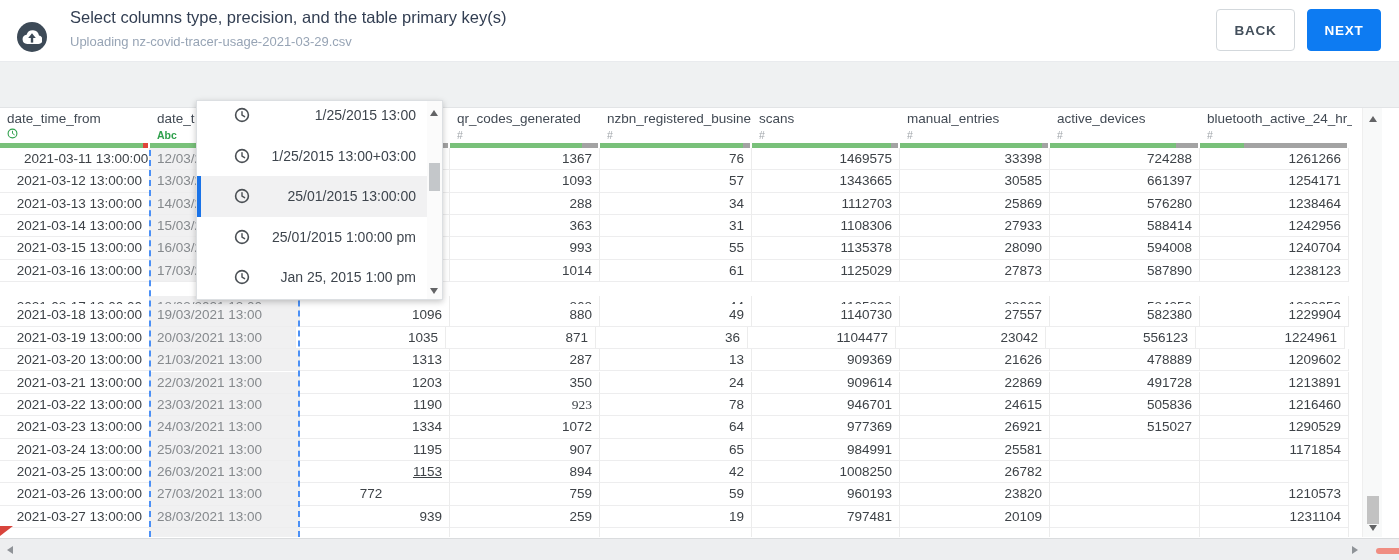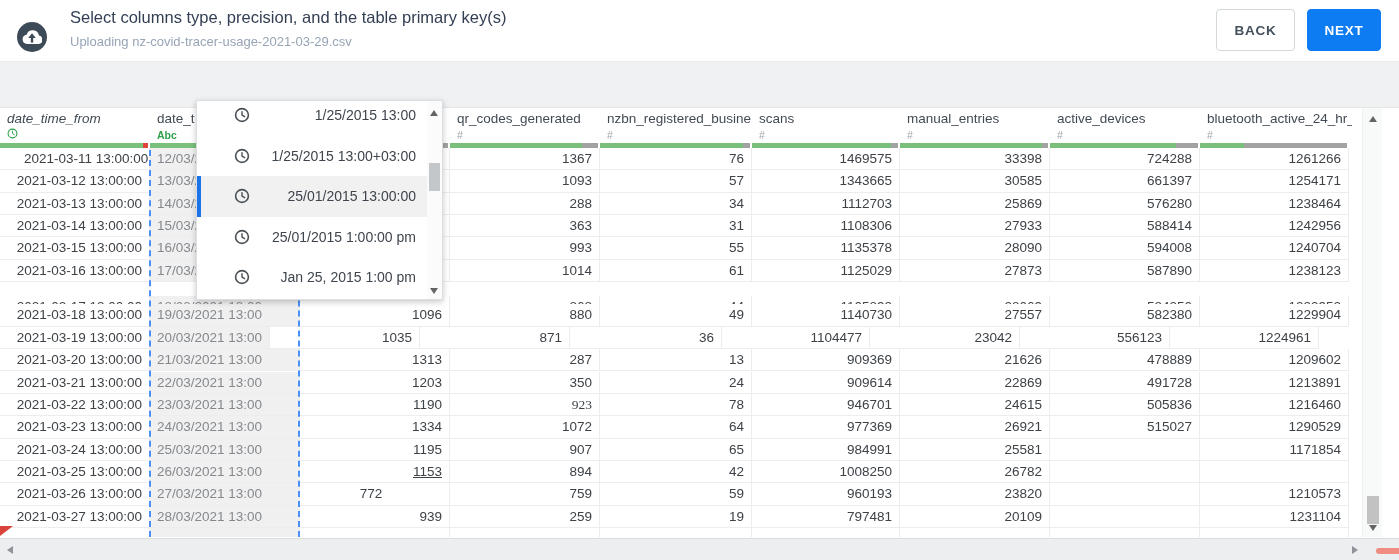--- a/index.html
+++ b/index.html
@@ -117,21 +117,21 @@
   </div>
   <div class="tb-glyph g-hash">#</div>
   <div class="tb-glyph g-dollar">$</div>
   <div class="tb-glyph g-inc">
       <span>→0.0</span>
       <span class="faded">0</span>
     </div>
   <div class="tb-glyph g-dec">←0.00</div>
 
   <div id="headers">
-      <div class="col-header" style="left: 0px; width: 150px; font-style: italic;">
+      <div class="col-header" style="left: 0px; width: 150px;">
         <div class="col-name">date_time_from</div>
         <div class="col-type"><svg width="11" height="11" viewBox="0 0 16 16">
             <circle cx="8" cy="8" r="6.4" fill="none" stroke="#2fa04c" stroke-width="1.6"></circle>
             <path d="M8 4.6 V8 L10.6 9.7" fill="none" stroke="#2fa04c" stroke-width="1.4" stroke-linecap="round"></path>
           </svg></div>
         <div class="qbar" style="width: 148px;">
           <div style="width: 96.5%; background: rgb(121, 193, 122);"></div>
           <div style="width: 3.5%; background: rgb(224, 69, 58);"></div>
         </div>
       </div>
@@ -283,21 +283,21 @@
         <div class="cell num" style="width: 150px;">1096</div>
         <div class="cell num" style="width: 150px;">880</div>
         <div class="cell num" style="width: 152px;">49</div>
         <div class="cell num" style="width: 148px;">1140730</div>
         <div class="cell num" style="width: 150px;">27557</div>
         <div class="cell num" style="width: 150px;">582380</div>
         <div class="cell num" style="width: 149px;">1229904</div>
       </div>
       <div class="grid-row" style="top: 178.8px;">
         <div class="cell num" style="width: 150px;">2021-03-19 13:00:00</div>
-        <div class="cell left sel" style="width: 120px;">20/03/2021 13:00</div>
+        <div class="cell left sel" style="width: 146px;">20/03/2021 13:00</div>
         <div class="cell num" style="width: 150px;">1035</div>
         <div class="cell num" style="width: 150px;">871</div>
         <div class="cell num" style="width: 152px;">36</div>
         <div class="cell num" style="width: 148px;">1104477</div>
         <div class="cell num" style="width: 150px;">23042</div>
         <div class="cell num" style="width: 150px;">556123</div>
         <div class="cell num" style="width: 149px;">1224961</div>
       </div>
       <div class="grid-row" style="top: 201.15px;">
         <div class="cell num" style="width: 150px;">2021-03-20 13:00:00</div>

